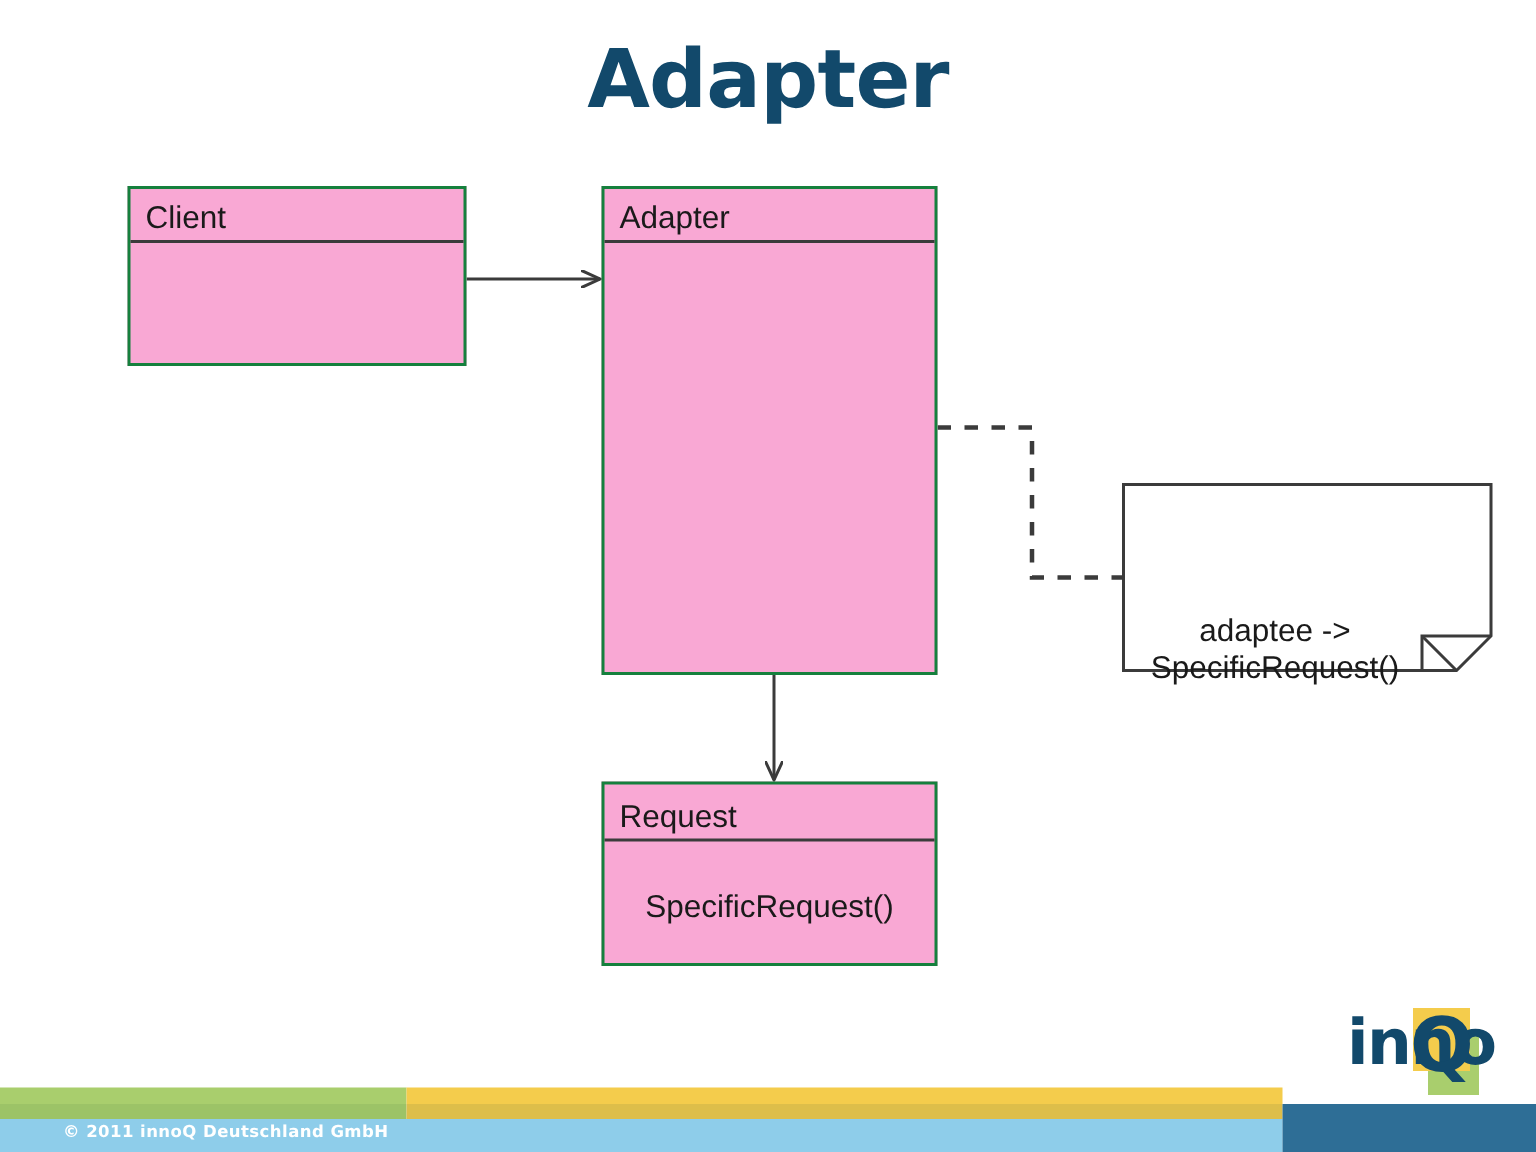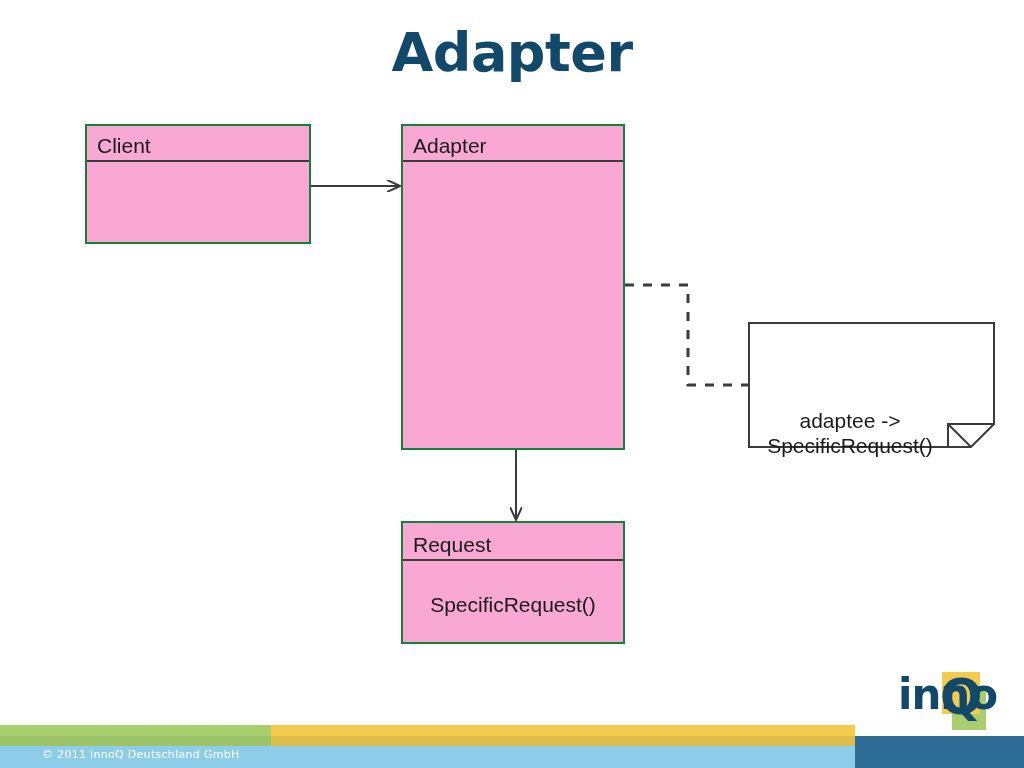--- a/index.html
+++ b/index.html
@@ -107,21 +107,21 @@
   #band-yellow-dark { left: 271px; top: 58px; width: 584px; height: 10px; background: #ddbe4a; }
   #band-lightblue   { left: 0;   top: 68px; width: 855px; height: 22px; background: #8ecdea; }
   #band-darkblue    { left: 855px; top: 58px; width: 169px; height: 32px; background: #2e6e96; }
 
   #copyright {
     position: absolute;
     left: 42px;
     top: 70px;
     font-family: "DejaVu Sans", sans-serif;
     font-size: 11px;
-    font-weight: normal;
+    font-weight: bold;
     color: #ffffff;
     letter-spacing: 0.3px;
     white-space: nowrap;
     text-align: right;
   }
 
   
   #logo {
     position: absolute;
     left: 866px;

